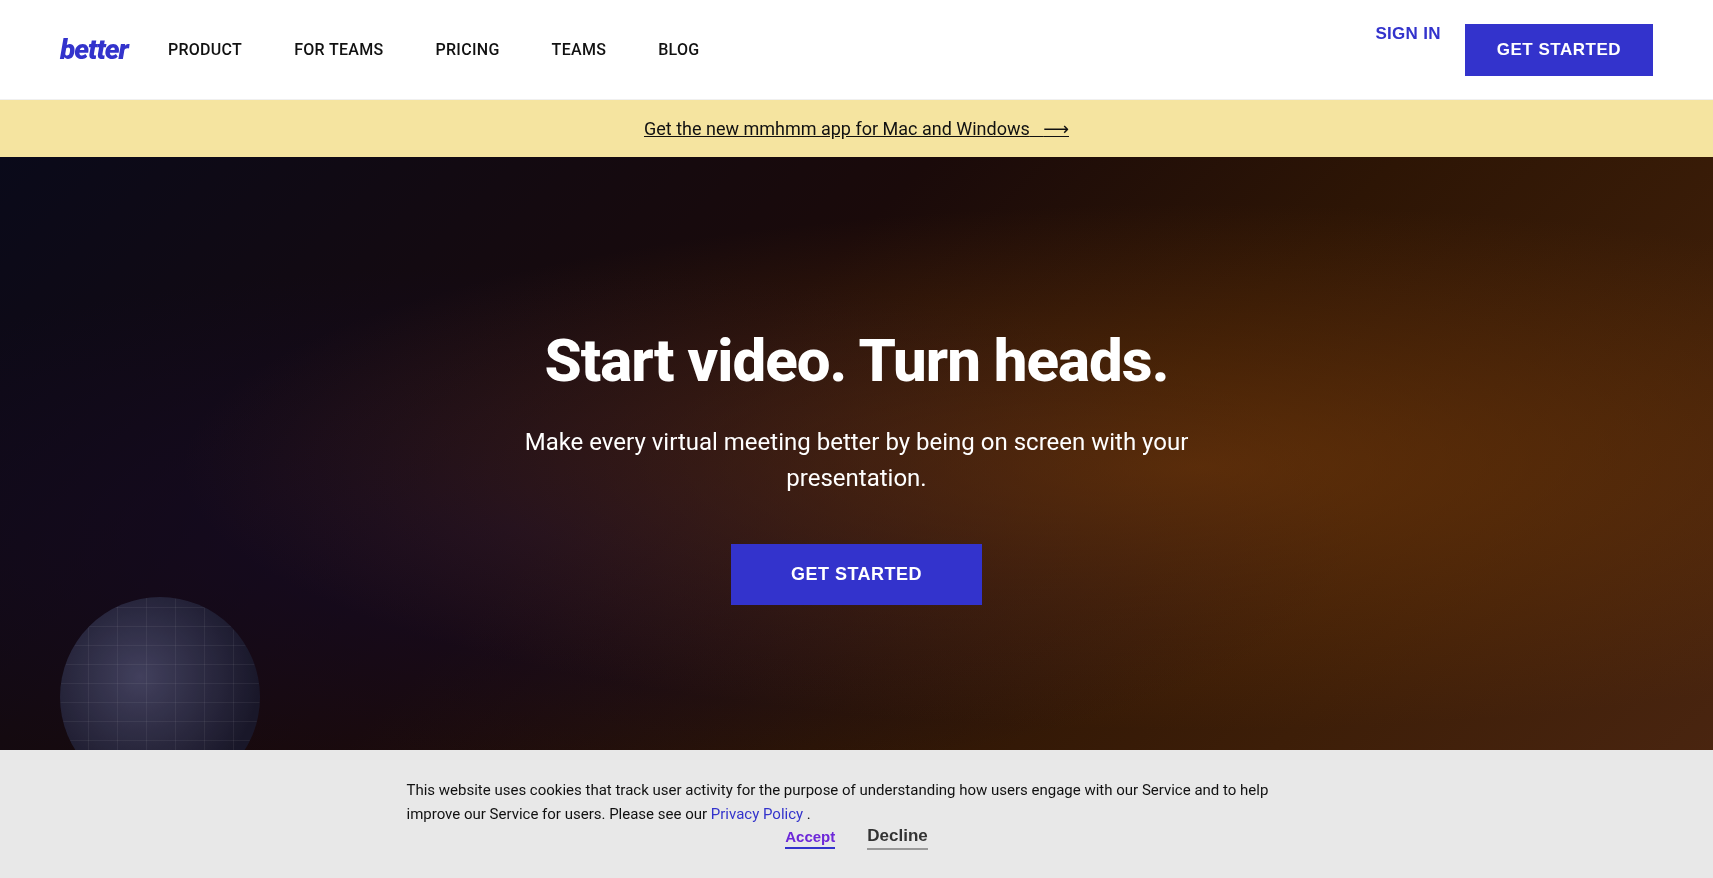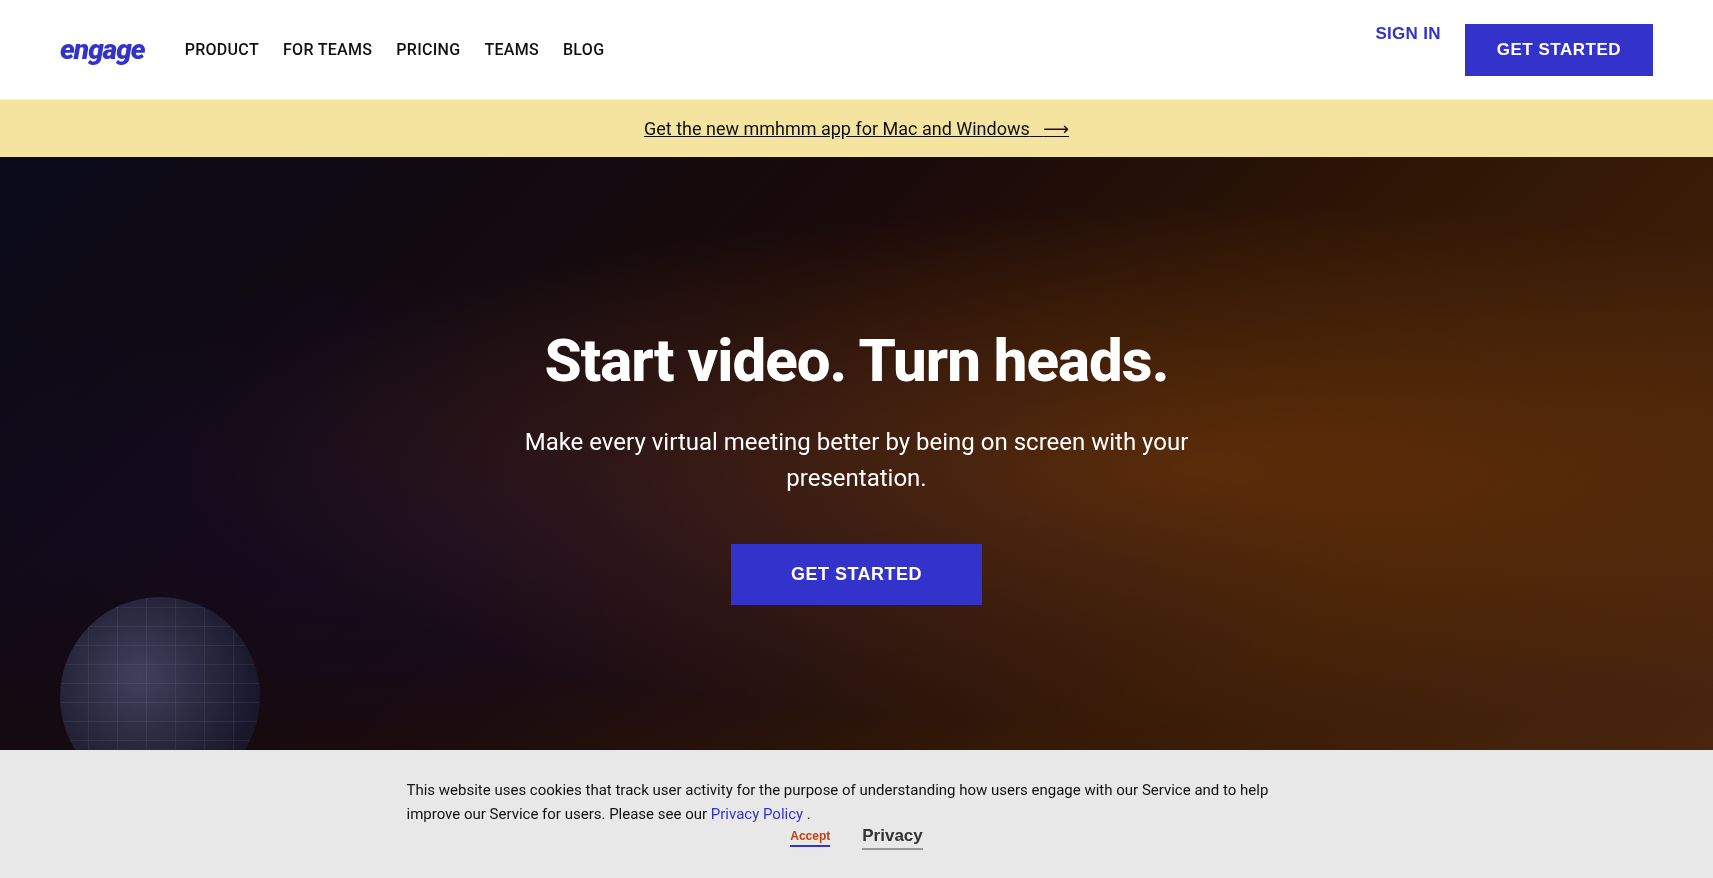--- a/index.html
+++ b/index.html
@@ -36,21 +36,21 @@
       font-size: 28px;
       font-weight: 900;
       color: #3333cc;
       letter-spacing: -1px;
       font-style: italic;
     }
 
     .nav-links {
       display: flex;
       align-items: center;
-      gap: 24px;
+      gap: 52px;
       list-style: none;
     }
 
     .nav-links li a {
       text-decoration: none;
       color: #111111;
       font-size: 16px;
       font-weight: 500;
       letter-spacing: 0.3px;
     }
@@ -224,23 +224,23 @@
       text-decoration: none;
     }
 
     .cookie-buttons {
       display: flex;
       align-items: center;
       gap: 32px;
     }
 
     .accept-btn {
-      font-size: 12px;
+      font-size: 15px;
       font-weight: 600;
-      color: #c2410c;
+      color: #6d28d9;
       background: none;
       border: none;
       border-bottom: 2px solid #3333cc;
       padding-bottom: 2px;
       cursor: pointer;
     }
 
     .decline-btn {
       font-size: 17px;
       font-weight: 600;
@@ -250,21 +250,21 @@
       border-bottom: 2px solid #999999;
       padding-bottom: 2px;
       cursor: pointer;
     }
   </style>
 </head>
 <body>
 
 <nav class="navbar">
   <div class="navbar-left">
-    <div class="logo">engage</div>
+    <div class="logo">better</div>
     <ul class="nav-links">
       <li>
         <a href="#">PRODUCT</a>
       </li>
       <li>
         <a href="#">FOR TEAMS</a>
       </li>
       <li>
         <a href="#">PRICING</a>
       </li>
@@ -300,15 +300,15 @@
 </section>
 
 <div class="cookie-banner">
   <p class="cookie-text">
     <span>This website uses cookies that track user activity for the purpose of understanding how users engage with our Service and to help improve our Service for users. Please see our </span>
     <a href="#">Privacy Policy</a>
     <span>.</span>
   </p>
   <div class="cookie-buttons">
     <button class="accept-btn">Accept</button>
-    <button class="decline-btn">Privacy</button>
+    <button class="decline-btn">Decline</button>
   </div>
 </div>
 
 </body></html>

